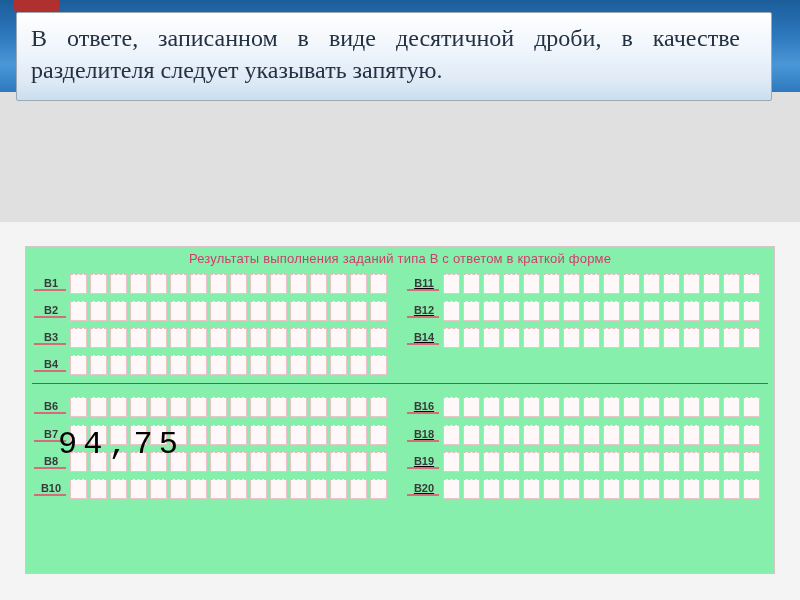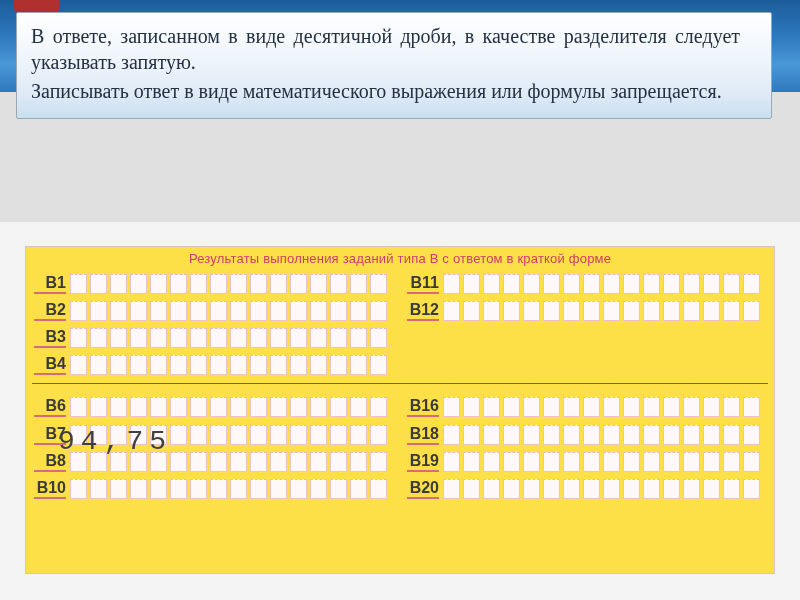--- a/index.html
+++ b/index.html
@@ -52,68 +52,68 @@
     left: 16px;
     top: 12px;
     width: 756px;
     box-sizing: border-box;
     padding: 10px 31px 12px 14px;
     border: 1px solid #9ea8b3;
     border-radius: 2px;
     background: linear-gradient(#ffffff 0%, #f0f6fc 40%, #dfeaf6 78%, #c9deef 100%);
     font-family: "Times New Roman", serif;
     color: #233142;
-    font-size: 20px;
+    font-size: 24px;
     line-height: 1.32;
   }
   .info-box p {
     margin: 0 0 2px 0;
     text-align: justify;
   }
 
   
   .form-wrap {
     position: absolute;
     left: 25px;
     top: 246px;
     width: 750px;
     height: 328px;
-    background: #fde047;
+    background: #86efac;
     border: 1px solid #d7c4c6;
     box-sizing: border-box;
   }
   .form-title {
     text-align: center;
     color: #d23b6c;
     font-size: 13px;
     letter-spacing: 0.2px;
     padding-top: 4px;
     font-family: Arial, sans-serif;
   }
   .columns {
     display: flex;
     padding: 4px 8px 0 8px;
   }
   .col {
     flex: 1;
     display: flex;
     flex-direction: column;
   }
-  .col.right { margin-left: 14px; }
+  .col.right { margin-left: 14px; text-decoration: underline; }
   .row {
     display: flex;
     align-items: center;
     height: 27.2px;
   }
   .row-label {
     width: 30px;
-    font-size: 16px;
+    font-size: 11px;
     font-weight: bold;
     color: #3a3a3a;
-    text-align: right;
+    text-align: center;
     padding-left: 2px;
     border-bottom: 2px solid #d86a7e;
     margin-right: 4px;
   }
   .cells {
     display: flex;
     gap: 3px;
   }
   .cell {
     width: 17px;
@@ -127,40 +127,39 @@
     height: 0;
     border-top: 1px solid #7a5a5e;
     margin: 4px 6px 6px 6px;
   }
 
   .example-answer {
     position: absolute;
     left: 58px;
     top: 426px;
     font-family: "Courier New", monospace;
-    font-size: 28px;
+    font-size: 32px;
     letter-spacing: 6px;
-    color: #404040;
+    color: #000000;
     background: transparent;
     pointer-events: none;
   }
 </style>
 </head>
 <body>
 
 <div class="stage">
 
   <div class="top-strip">
     <div class="tab"></div>
   </div>
   <div class="mid-strip"></div>
 
   <div class="info-box">
     <p>В ответе, записанном в виде десятичной дроби, в качестве разделителя  следует указывать запятую.</p>
-    <p>Записывать ответ в виде математического выражения или формулы запрещается.</p>
   </div>
 
   <div class="form-wrap">
     <div class="form-title">Результаты выполнения заданий типа В с ответом в краткой форме</div>
 
     <div class="columns">
       <div class="col left" id="col-lt">
           <div class="row">
             <div class="row-label">В1</div>
             <div class="cells">
@@ -263,20 +262,41 @@
               <div class="cell"></div>
               <div class="cell"></div>
               <div class="cell"></div>
               <div class="cell"></div>
               <div class="cell"></div>
               <div class="cell"></div>
             </div>
           </div>
           <div class="row">
             <div class="row-label">В12</div>
+            <div class="cells">
+              <div class="cell"></div>
+              <div class="cell"></div>
+              <div class="cell"></div>
+              <div class="cell"></div>
+              <div class="cell"></div>
+              <div class="cell"></div>
+              <div class="cell"></div>
+              <div class="cell"></div>
+              <div class="cell"></div>
+              <div class="cell"></div>
+              <div class="cell"></div>
+              <div class="cell"></div>
+              <div class="cell"></div>
+              <div class="cell"></div>
+              <div class="cell"></div>
+              <div class="cell"></div>
+            </div>
+          </div>
+          <div class="row">
+            <div class="row-label">В14</div>
             <div class="cells">
               <div class="cell"></div>
               <div class="cell"></div>
               <div class="cell"></div>
               <div class="cell"></div>
               <div class="cell"></div>
               <div class="cell"></div>
               <div class="cell"></div>
               <div class="cell"></div>
               <div class="cell"></div>

